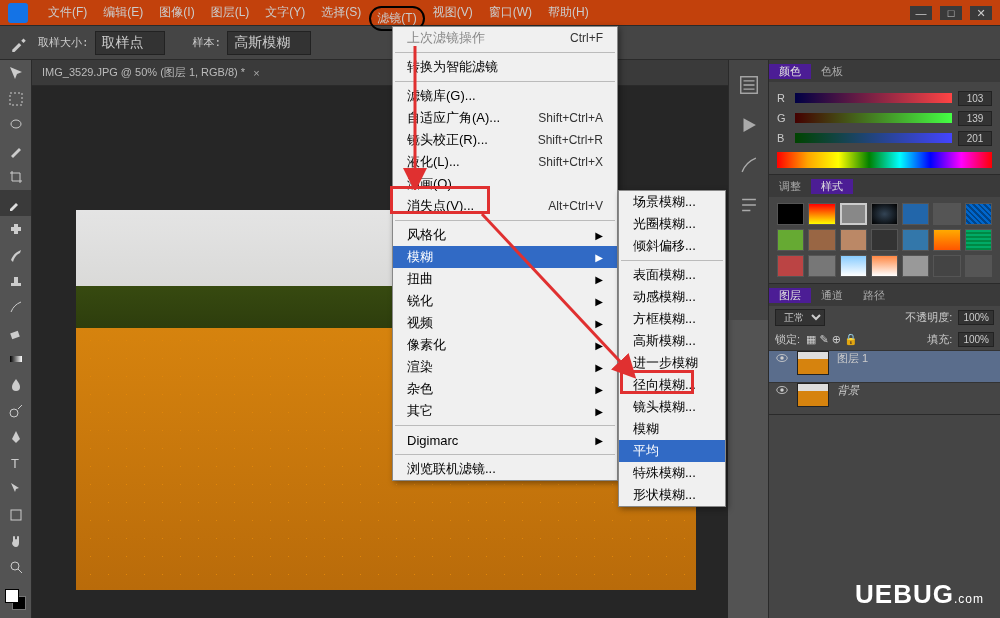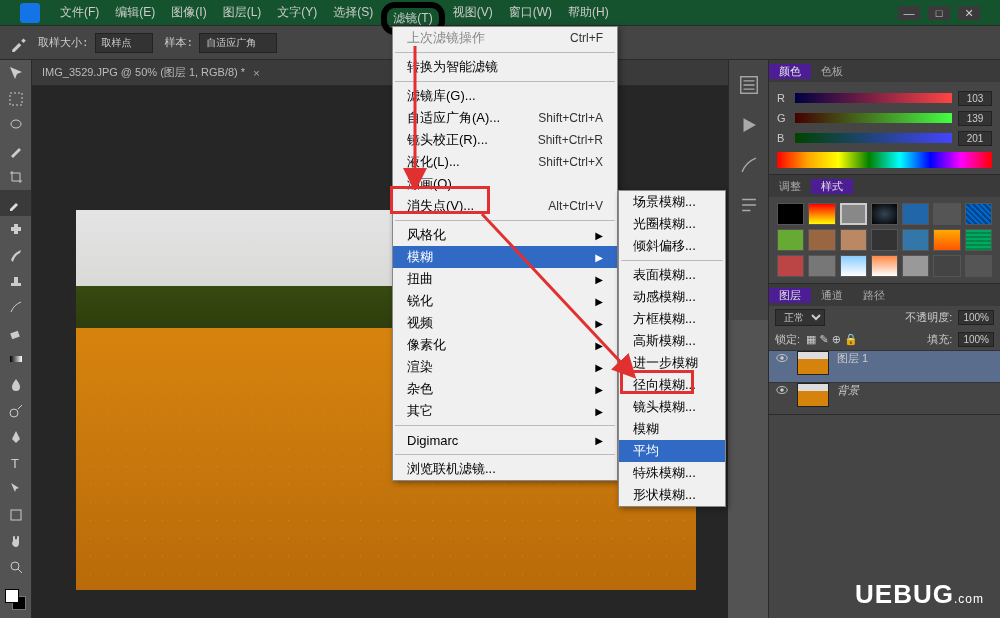--- a/index.html
+++ b/index.html
@@ -1,26 +1,26 @@
 <!DOCTYPE html>
 <html><head>
 <meta charset="utf-8">
 <style>
 * { margin: 0; padding: 0; box-sizing: border-box; font-family: "Microsoft YaHei", Arial, sans-serif; }
 body { background: #535353; width: 1000px; height: 618px; overflow: hidden; position: relative; }
-.menubar { background: #14532d; height: 26px; display: flex; align-items: center; padding: 0 20px; border-bottom: 1px solid #2a2a2a; }
+.menubar { background: #c2410c; height: 26px; display: flex; align-items: center; padding: 0 8px; border-bottom: 1px solid #2a2a2a; }
 .menubar .logo { width: 20px; height: 20px; background: #1473e6; border-radius: 3px; margin-right: 12px; }
 .menubar-item { color: #ccc; font-size: 12px; padding: 4px 8px; cursor: pointer; }
-.menubar-item.highlighted { border: 6px solid #000000; border-radius: 14px; padding: 2px 6px; margin-top: 12px; }
+.menubar-item.highlighted { border: 2px solid #000000; border-radius: 14px; padding: 2px 6px; margin-top: 12px; }
 .window-controls { margin-left: auto; display: flex; gap: 8px; }
 .wc { width: 22px; height: 14px; background: #3a3a3a; color: #ccc; text-align: center; font-size: 11px; line-height: 14px; cursor: pointer; }
 .optionsbar { background: #454545; height: 34px; display: flex; align-items: center; padding: 0 10px; border-bottom: 1px solid #2a2a2a; }
 .eyedropper-indicator { width: 18px; height: 18px; margin-right: 10px; }
 .options-label { color: #ccc; font-size: 11px; margin-right: 6px; font-family: Liberation Mono, monospace; }
-.options-select { background: #333; color: #ccc; border: 1px solid #222; font-size: 10px; padding: 2px 20px 2px 6px; margin-right: 12px; }
+.options-select { background: #333; color: #ccc; border: 1px solid #222; font-size: 14px; padding: 2px 20px 2px 6px; margin-right: 28px; }
 .toolbar { position: absolute; left: 0; top: 60px; width: 32px; background: #535353; height: 558px; border-right: 1px solid #2a2a2a; }
 .toolbar .slot { height: 26px; display: flex; align-items: center; justify-content: center; cursor: pointer; }
 .toolbar .slot svg { width: 16px; height: 16px; }
 .toolbar .slot.active { background: #3a3a3a; }
 .fg-bg { position: relative; height: 34px; margin-top: 6px; }
 .fg-bg .fg { position: absolute; left: 5px; top: 3px; width: 14px; height: 14px; background: #fff; border: 1px solid #000; }
 .fg-bg .bg { position: absolute; left: 12px; top: 10px; width: 14px; height: 14px; background: #000; border: 1px solid #777; }
 .doc-tab { position: absolute; left: 32px; top: 60px; height: 26px; background: #3a3a3a; display: flex; align-items: center; padding: 0 10px; border-bottom: 1px solid #2a2a2a; width: 696px; }
 .doc-tab span { color: #bbb; font-size: 11px; }
 .doc-tab .close { margin-left: 8px; color: #aaa; cursor: pointer; }
@@ -90,21 +90,21 @@
 </div>
 
 <div class="optionsbar">
   <svg class="eyedropper-indicator" viewBox="0 0 16 16">
       <path d="M2 14l6-6 2 2-6 6H2v-2z" fill="#ccc"></path>
       <path d="M10 6l2-2 2 2-2 2z" fill="#ccc"></path>
     </svg>
   <span class="options-label">取样大小:</span>
   <div class="options-select">取样点</div>
   <span class="options-label">样本:</span>
-  <div class="options-select">自适应广角</div>
+  <div class="options-select">高斯模糊</div>
 </div>
 
 <div class="toolbar">
   <div class="slot">
       <svg viewBox="0 0 16 16">
         <path d="M2 2l12 5-5 2-2 5z" fill="#ccc"></path>
       </svg>
     </div>
   <div class="slot">
       <svg viewBox="0 0 16 16">

